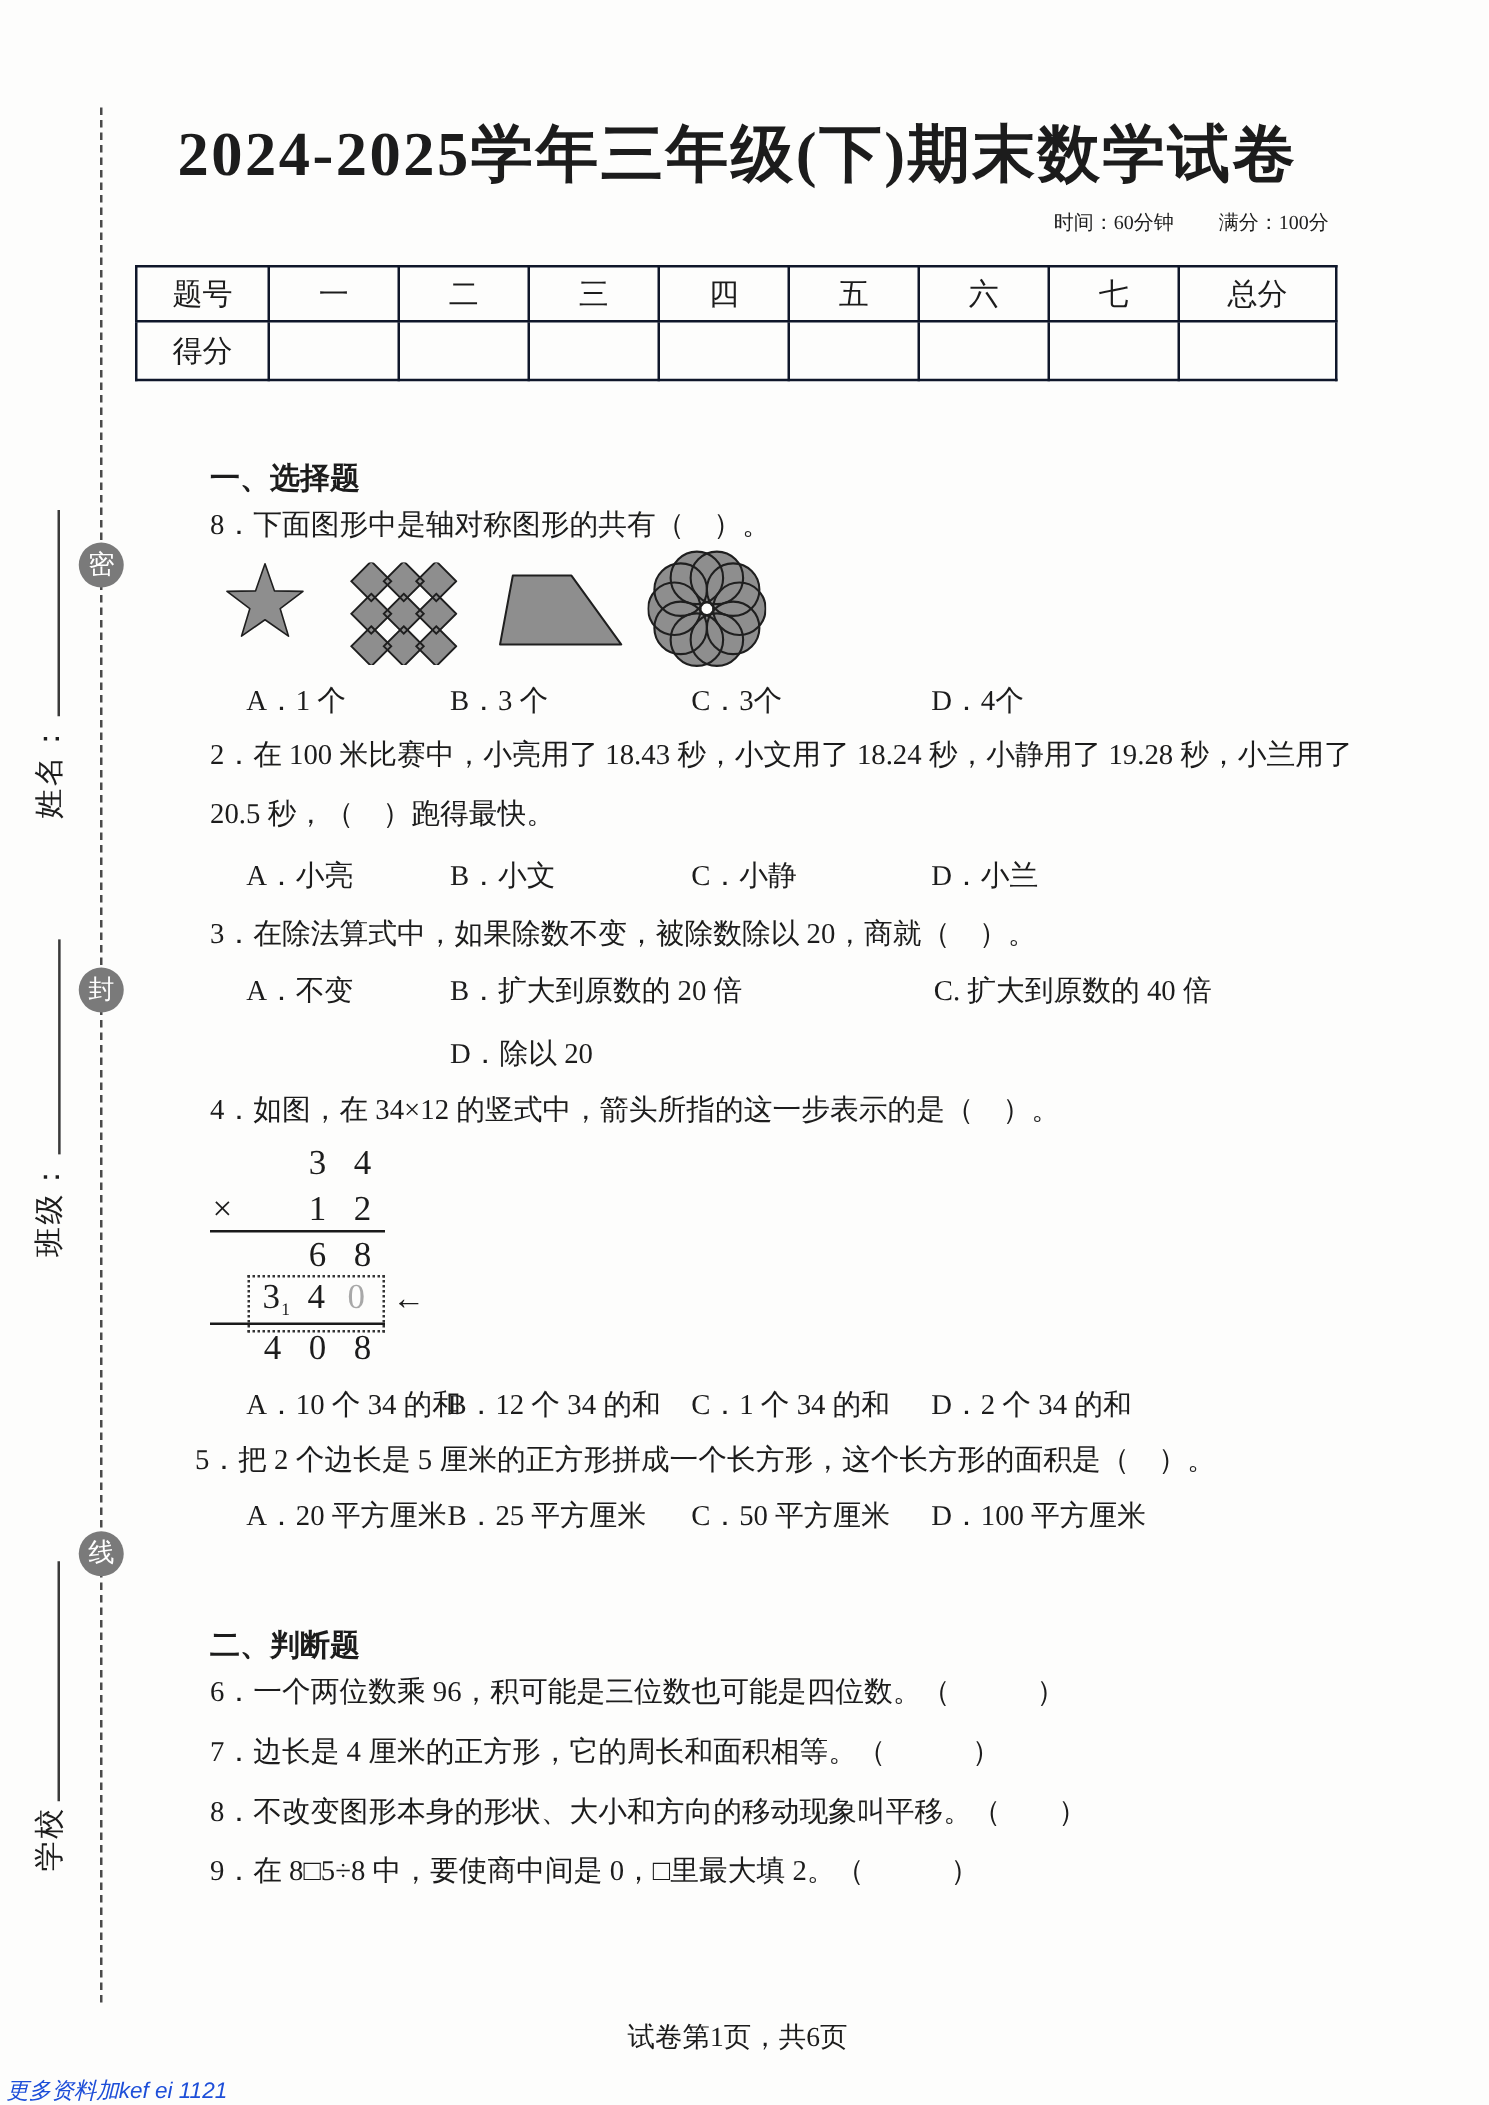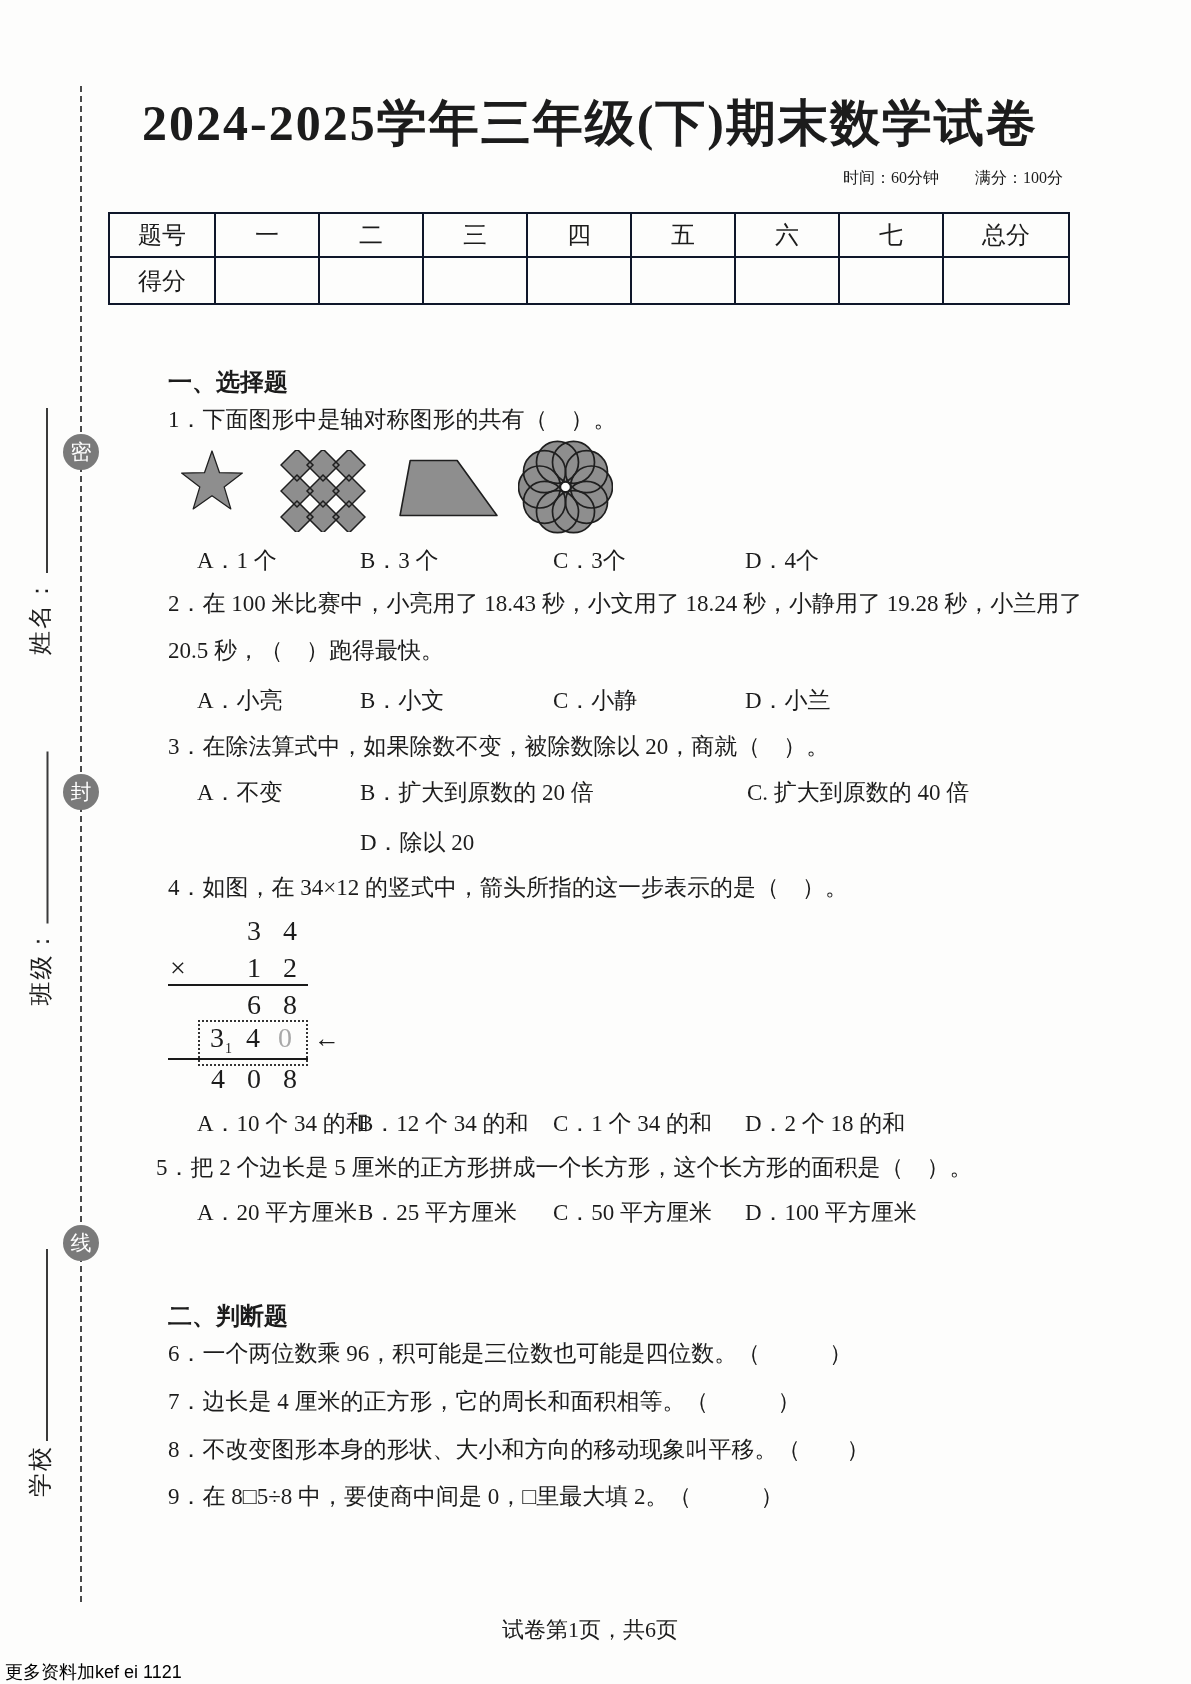--- a/index.html
+++ b/index.html
@@ -35,22 +35,22 @@
   .vm .row{position:absolute;left:0;width:140px;text-align:right;line-height:34px;white-space:nowrap;}
   .vm .d{display:inline-block;width:36px;text-align:center;}
   .vm .sign{position:absolute;left:2px;top:37px;line-height:34px;}
   .vm .rule{position:absolute;left:0;width:140px;border-top:2px solid #1a1a1a;}
   .vm .dotbox{display:inline-flex;border:2.5px dotted #333;padding:0 5px;line-height:31px;}
   .vm .dotbox .d{width:32px;}
   .vm .carry{font-size:14px;vertical-align:-6px;margin-left:1px;}
   .vm .ghost{color:#a8a8a8;}
   .vm .arrow{position:absolute;left:146px;top:112px;font-size:26px;line-height:26px;}
   .footer{position:absolute;left:110px;top:1615px;width:960px;text-align:center;font-size:22px;}
-  .watermark{position:absolute;left:5px;top:1660px;font-size:18px;color:#000000;
-    font-family:"Liberation Sans","DejaVu Sans",sans-serif;}
+  .watermark{position:absolute;left:5px;top:1660px;font-size:18px;color:#1d4ed8;
+    font-family:"Liberation Sans","DejaVu Sans",sans-serif;font-style:italic;}
   svg{position:absolute;}
 </style>
 </head>
 <body>
 
 <div class="sheet">
 
   <div class="seal-line"></div>
   <div class="seal" style="top:434px;">密</div>
   <div class="seal" style="top:774px;">封</div>
@@ -106,21 +106,21 @@
       <td></td>
       <td></td>
       <td></td>
       <td></td>
       <td></td>
     </tr>
   </tbody>
     </table>
 
   <div class="heading" style="left:168px;top:366px;">一、选择题</div>
-  <div class="q" style="left:168px;top:404px;">1．下面图形中是轴对称图形的共有（　）。</div>
+  <div class="q" style="left:168px;top:404px;">8．下面图形中是轴对称图形的共有（　）。</div>
 
   <svg style="left:172px;top:444px;" width="80" height="86" viewBox="0 0 100 90">
     <polygon points="50,0 59.4,27.1 88,27.6 65.2,44.9 73.5,72.4 50,56 26.5,72.4 34.8,44.9 12,27.6 40.6,27.1" fill="#8e8e8e" stroke="#1f1f1f" stroke-width="1.6" stroke-linejoin="round"></polygon>
   </svg>
   <svg style="left:280px;top:450px;" width="86" height="82" viewBox="0 0 86 82">
     <defs>
         <g id="dl">
       <path d="M17,-1 33,15 17,31 1,15Z"></path>
           <path d="M43,-1 59,15 43,31 27,15Z"></path>
           <path d="M69,-1 85,15 69,31 53,15Z"></path>
@@ -199,21 +199,21 @@
     <span class="arrow">←</span>
     <div class="rule" style="top:144px;"></div>
     <div class="row" style="top:148px;">
       <span class="d">4</span><span class="d">0</span><span class="d">8</span>
     </div>
   </div>
 
   <span class="opt" style="left:197px;top:1108px;">A．10 个 34 的和</span>
   <span class="opt" style="left:358px;top:1108px;">B．12 个 34 的和</span>
   <span class="opt" style="left:553px;top:1108px;">C．1 个 34 的和</span>
-  <span class="opt" style="left:745px;top:1108px;">D．2 个 18 的和</span>
+  <span class="opt" style="left:745px;top:1108px;">D．2 个 34 的和</span>
 
   <div class="q" style="left:156px;top:1152px;text-align:right;">5．把 2 个边长是 5 厘米的正方形拼成一个长方形，这个长方形的面积是（　）。</div>
   <span class="opt" style="left:197px;top:1197px;">A．20 平方厘米</span>
   <span class="opt" style="left:358px;top:1197px;">B．25 平方厘米</span>
   <span class="opt" style="left:553px;top:1197px;">C．50 平方厘米</span>
   <span class="opt" style="left:745px;top:1197px;">D．100 平方厘米</span>
 
   <div class="heading" style="left:168px;top:1300px;">二、判断题</div>
   <div class="q" style="left:168px;top:1338px;">6．一个两位数乘 96，积可能是三位数也可能是四位数。（　　　）</div>
   <div class="q" style="left:168px;top:1386px;">7．边长是 4 厘米的正方形，它的周长和面积相等。（　　　）</div>

